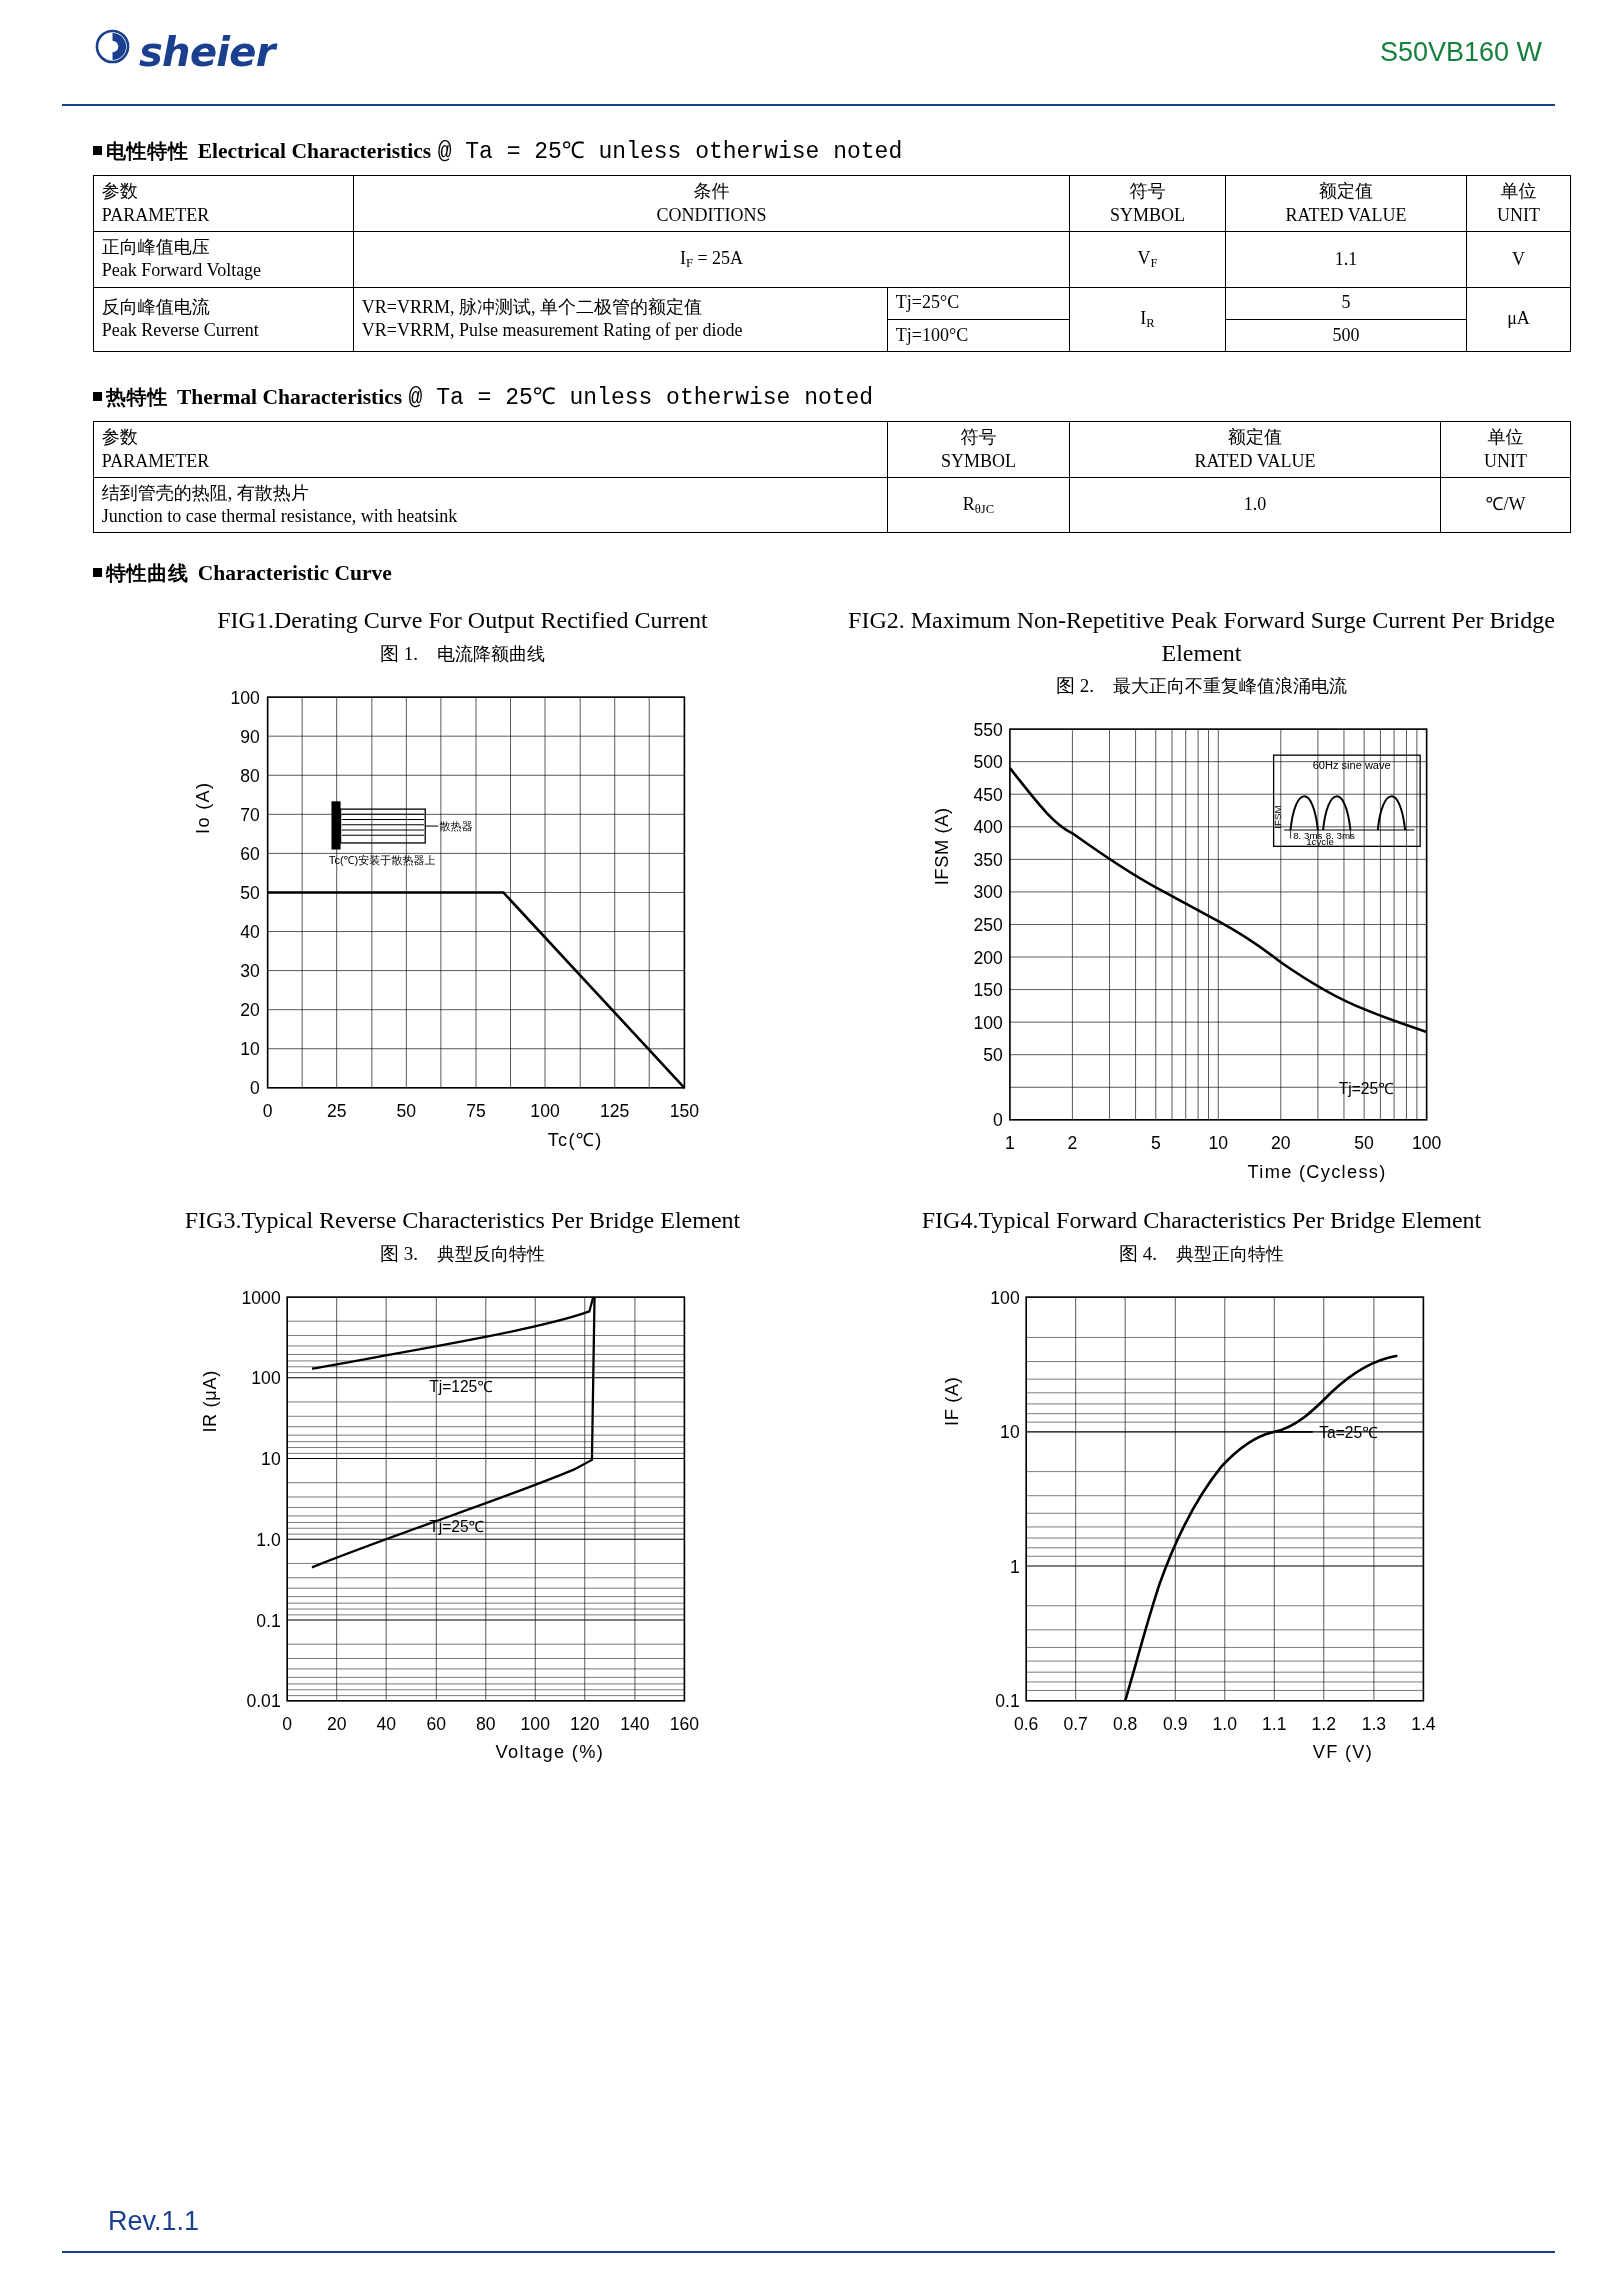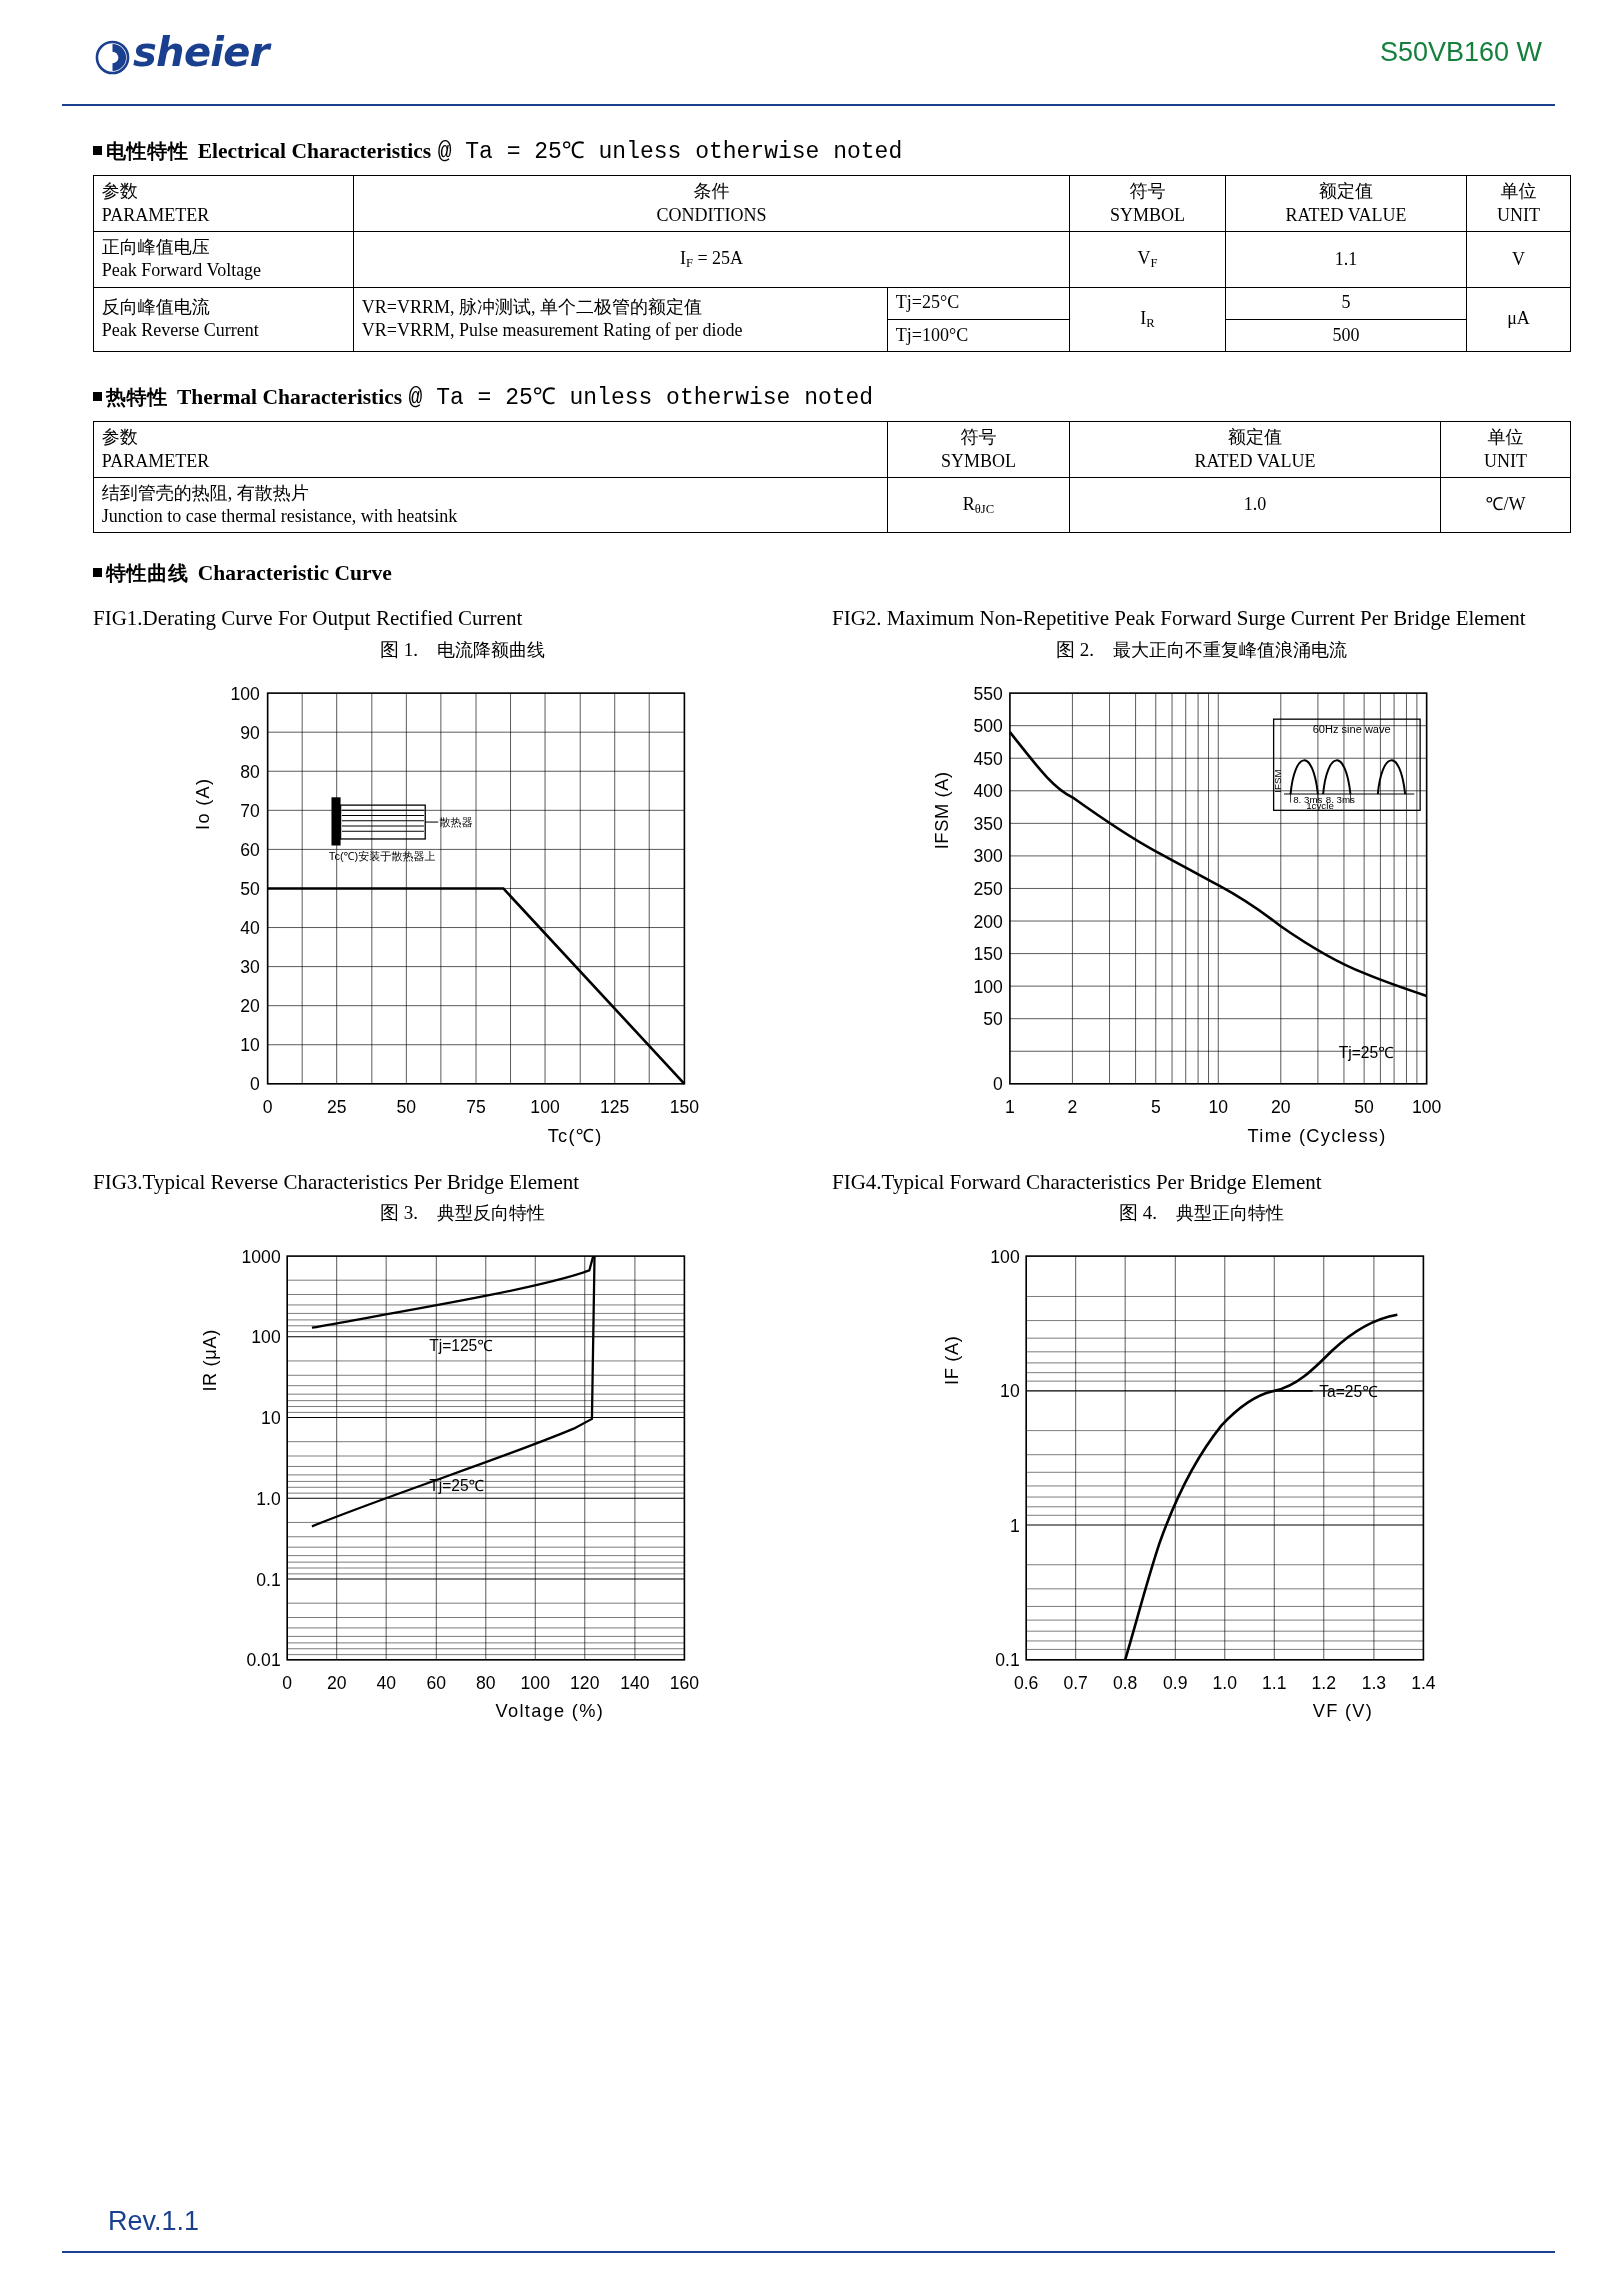--- a/index.html
+++ b/index.html
@@ -26,22 +26,22 @@
   .header {
     position: relative;
     height: 104px;
     border-bottom: 2px solid #1a3f8f;
     display: flex;
     align-items: center;
     justify-content: space-between;
   }
   .logo {
     display: flex;
-    align-items: flex-end;
-    gap: 3px;
+    align-items: flex-start;
+    gap: 9px;
     padding-left: 33px;
   }
   .logo-mark {
     width: 35px;
     height: 35px;
     position: relative;
   }
   .logo-text {
     font-family: "DejaVu Sans", sans-serif;
     font-style: italic;
@@ -119,22 +119,22 @@
   }
   .curve-row {
     display: flex;
     width: 100%;
   }
   .curve-cell {
     width: 50%;
     box-sizing: border-box;
   }
   .cap {
-    text-align: left;
-    font-size: 21px;
+    text-align: center;
+    font-size: 24px;
     line-height: 1.35;
   }
   .cap2 {
     text-align: center;
     font-size: 19px;
     margin-top: 3.9px;
     margin-bottom: 2.6px;
     font-family: "Liberation Serif", serif;
   }
   .cap2 .zh { font-family: "DejaVu Sans", sans-serif; font-size: 18px; }

